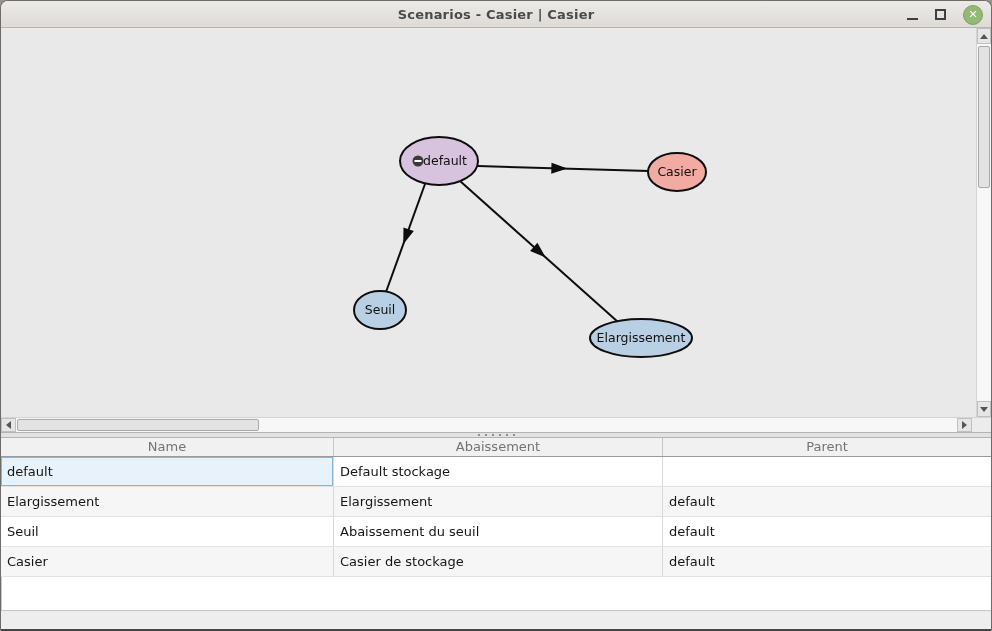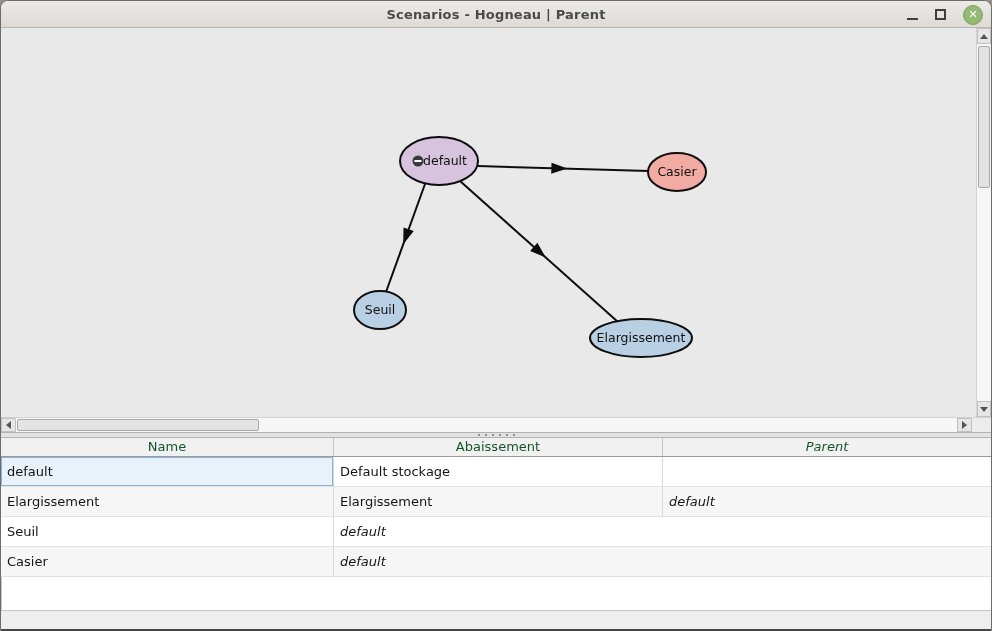--- a/index.html
+++ b/index.html
@@ -47,42 +47,42 @@
   .tri-left  { width:0; height:0; border-top:4px solid transparent; border-bottom:4px solid transparent; border-right:5px solid #555; }
   .tri-right { width:0; height:0; border-top:4px solid transparent; border-bottom:4px solid transparent; border-left:5px solid #555; }
   .sb-corner { position:absolute; right:0; bottom:0; width:19px; height:15px; background:#ececec; border-top:1px solid #d4d4d4; }
   
   .splitter { height:6px; flex:0 0 6px; background:#e2e2e2; border-top:1px solid #b3b3b3; border-bottom:1px solid #b3b3b3;
     display:flex; align-items:center; justify-content:center; gap:5px; }
   .splitter i { width:2px; height:2px; background:#8f8f8f; display:block; }
   
   .table-wrap { flex:1; display:flex; flex-direction:column; background:#ffffff; }
   .thead { height:19px; flex:0 0 19px; display:flex; background:#f1f1f1; border-bottom:1px solid #9a9a9a; }
-  .thcell { font-size:13px; color:#14532d; text-align:center; line-height:18px; border-right:1px solid #c6c6c6; }
+  .thcell { font-size:13px; color:#737373; text-align:center; line-height:18px; border-right:1px solid #c6c6c6; }
   .thcell:last-child { border-right:none; }
   .c0 { width:333px; flex:0 0 333px; }
   .c1 { width:329px; flex:0 0 329px; }
-  .c2 { flex:1;font-style:italic; }
+  .c2 { flex:1; }
   .trow { height:30px; flex:0 0 30px; display:flex; border-bottom:1px solid #e2e2e2; background:#ffffff; }
   .trow.alt { background:#f6f6f6; }
   .tcell { font-size:13px; color:#151515; line-height:29px; padding-left:6px;
     border-right:1px solid #d9d9d9; white-space:nowrap; overflow:hidden; }
   .tcell.c2 { border-right:none; }
   .tcell.selected { background:#e7f2fb; box-shadow:inset 0 0 0 1px #8ab4d6; }
   .table-fill { flex:1; background:#ffffff; border-left:1px solid #c9c9c9; }
   
   .statusbar { height:19px; flex:0 0 19px; background:#eeeeee; border-top:1px solid #c6c6c6; }
 </style>
 </head>
 <body>
 
 <div class="window">
 
   <div class="titlebar">
-    <span class="title">Scenarios - Hogneau | Parent</span>
+    <span class="title">Scenarios - Casier | Casier</span>
     <div class="win-controls">
       <div class="btn-min"></div>
       <div class="btn-max"></div>
       <div class="btn-close" id="close-btn" style="background: rgb(148, 185, 116);">✕</div>
     </div>
   </div>
 
   <div class="graph-area">
     <svg id="graph-svg" class="graph-canvas" viewBox="0 28 975 389">
         <line x1="477" y1="166" x2="648" y2="171" stroke="#0d0d0d" stroke-width="2"></line>
@@ -158,24 +158,26 @@
           <div class="tcell c1">Default stockage</div>
           <div class="tcell c2"></div>
         </div>
         <div class="trow alt">
           <div class="tcell c0">Elargissement</div>
           <div class="tcell c1">Elargissement</div>
           <div class="tcell c2">default</div>
         </div>
         <div class="trow">
           <div class="tcell c0">Seuil</div>
+          <div class="tcell c1">Abaissement du seuil</div>
           <div class="tcell c2">default</div>
         </div>
         <div class="trow alt">
           <div class="tcell c0">Casier</div>
+          <div class="tcell c1">Casier de stockage</div>
           <div class="tcell c2">default</div>
         </div>
       </div>
     <div class="table-fill"></div>
   </div>
 
   <div class="statusbar"></div>
 </div>
 
 </body></html>

